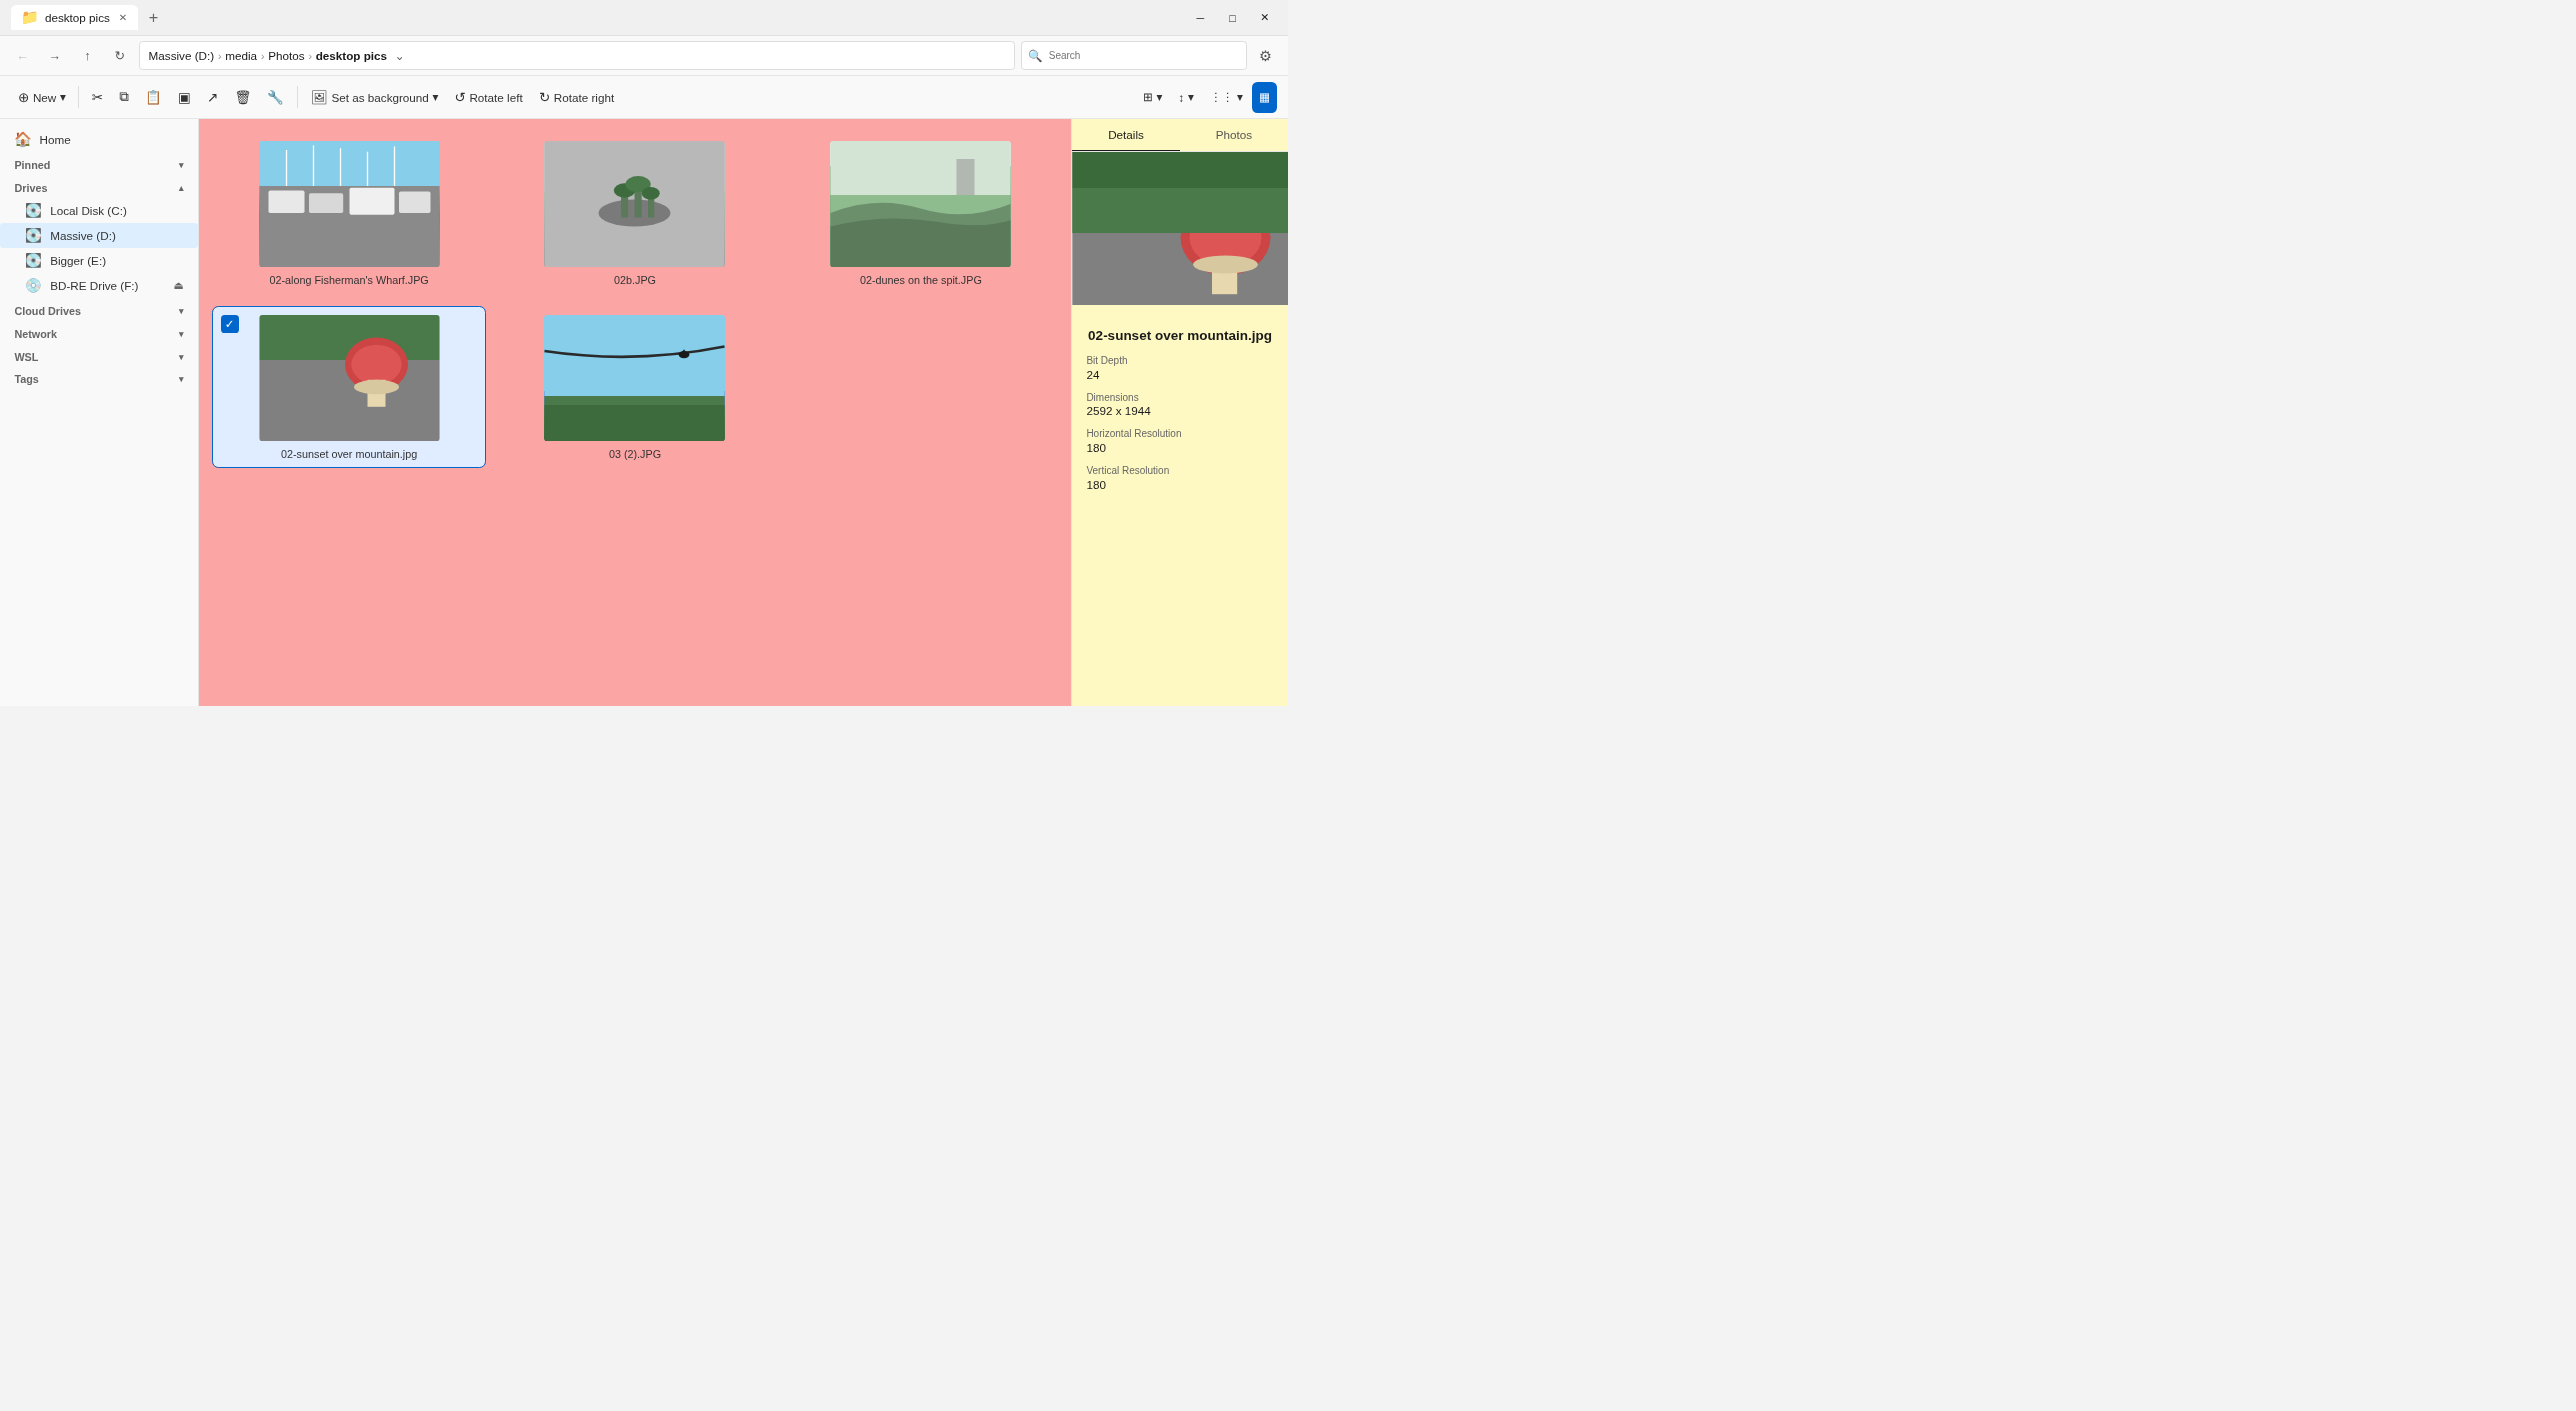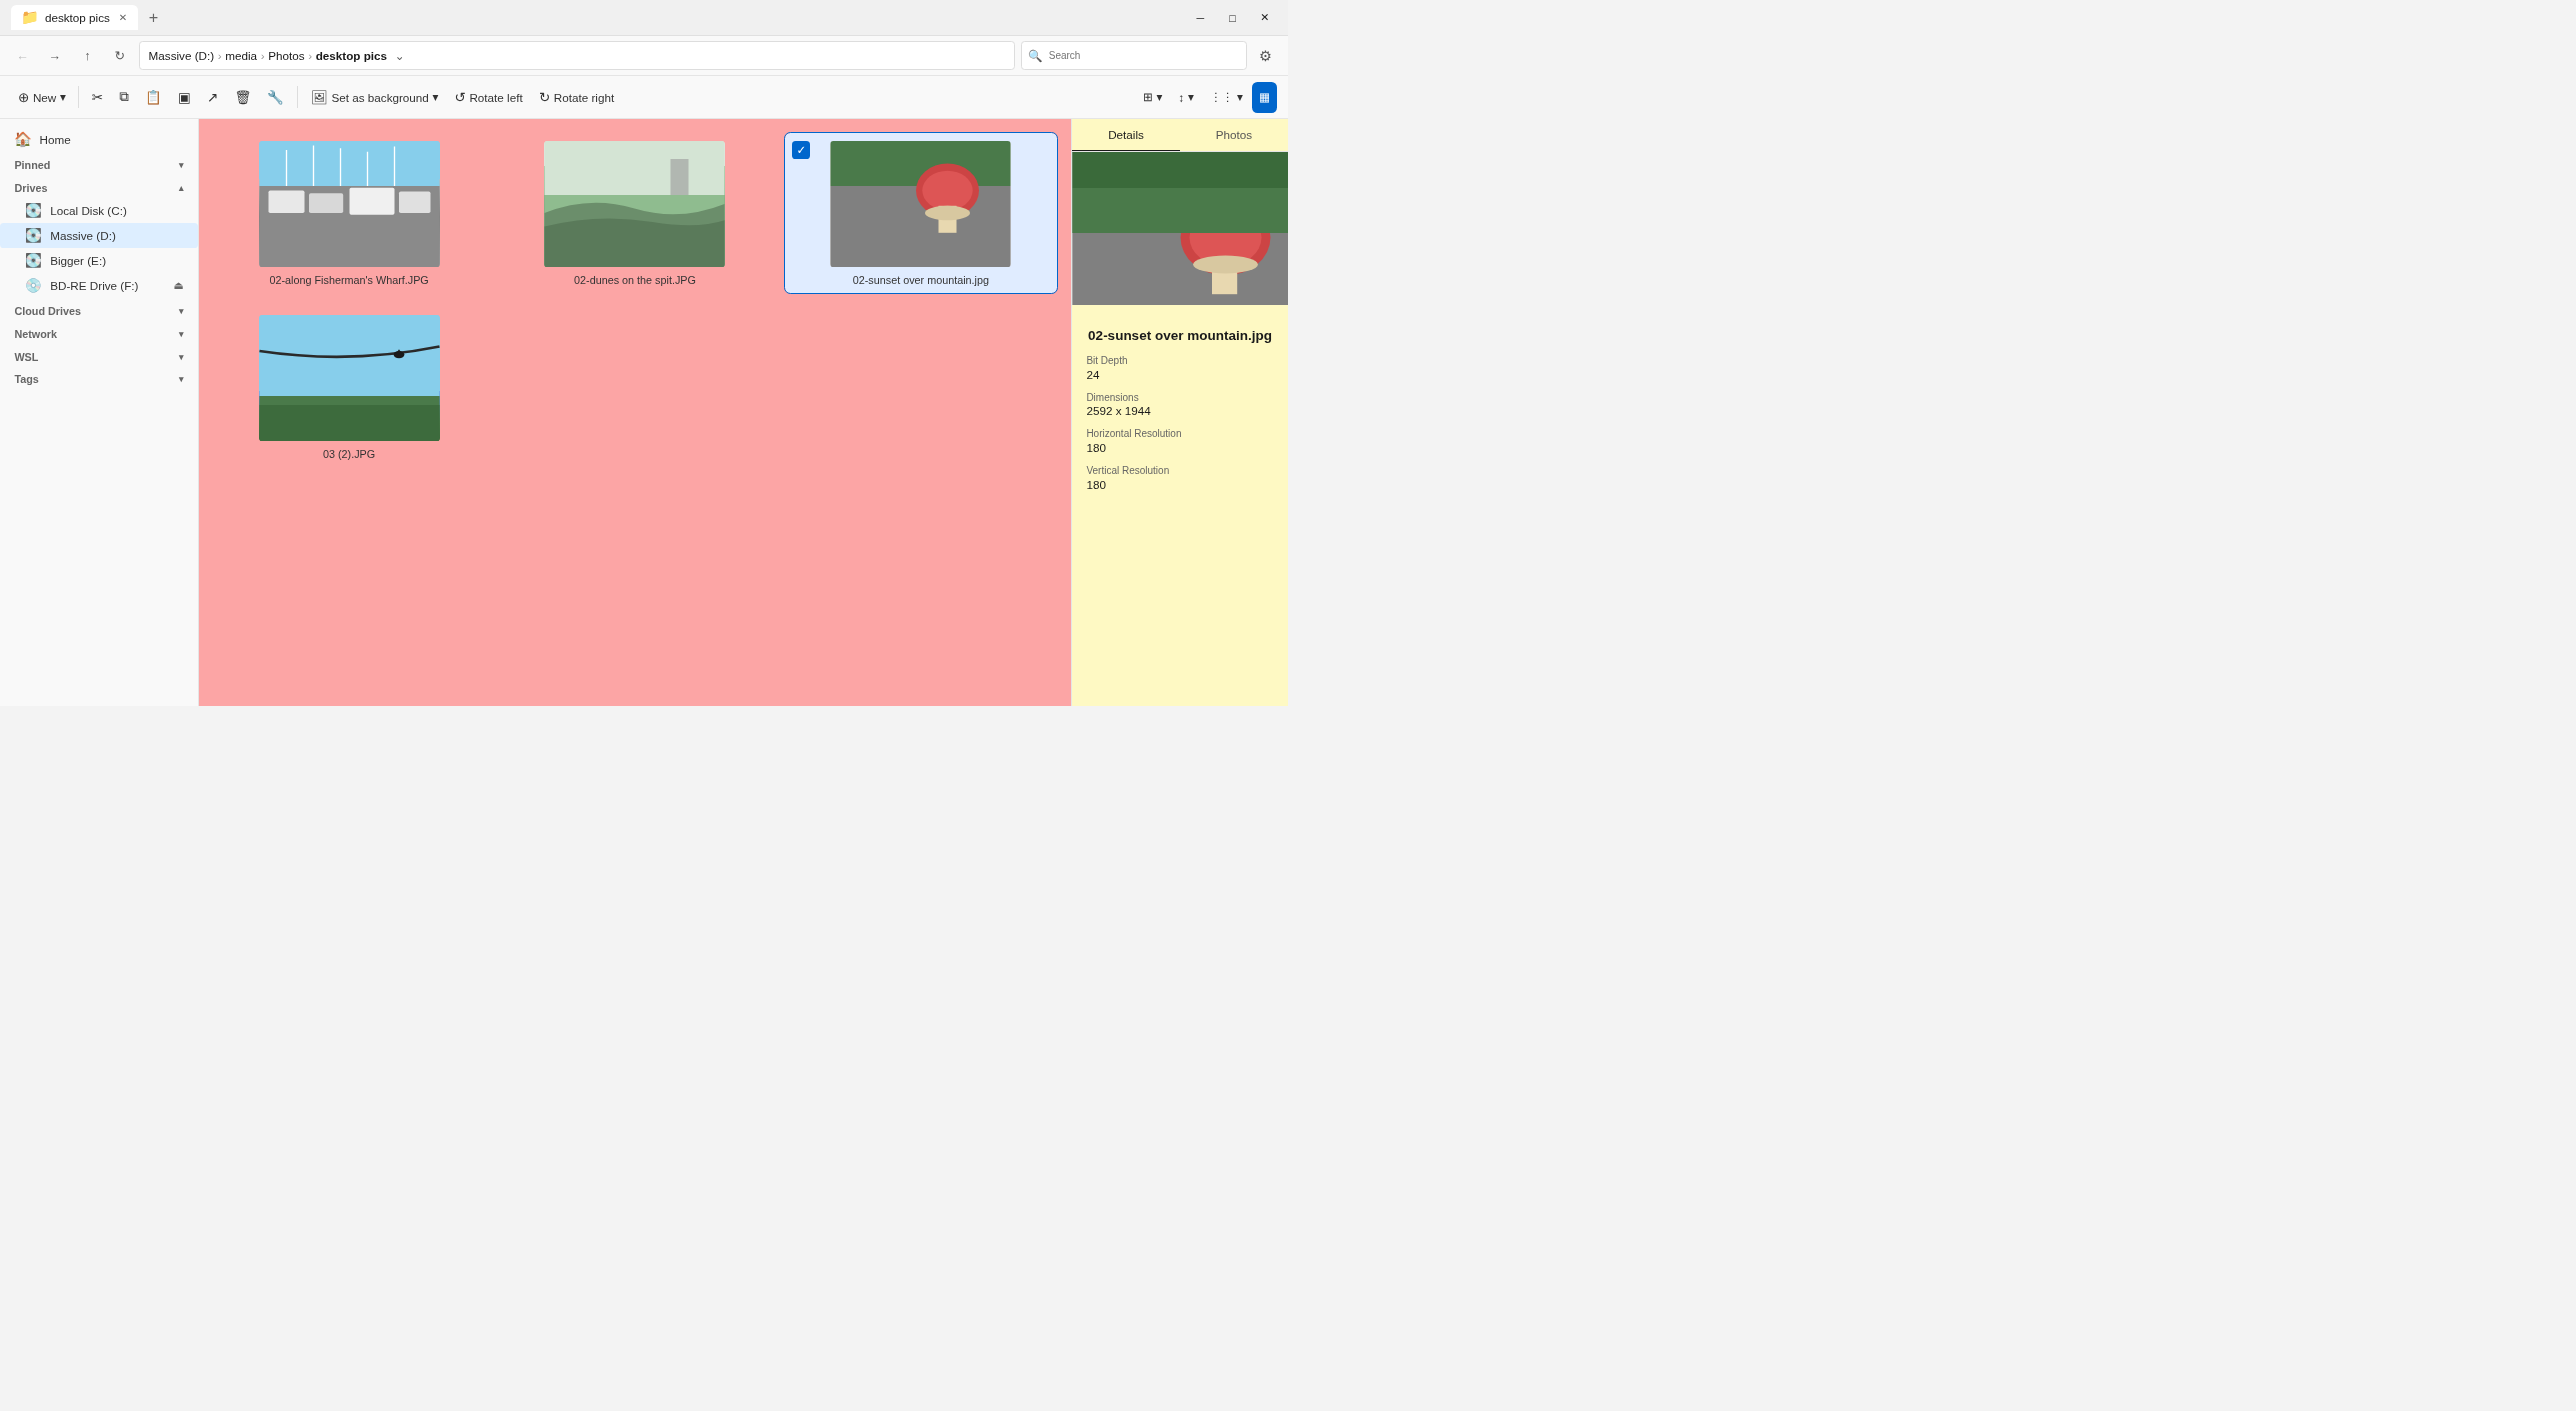--- a/index.html
+++ b/index.html
@@ -296,20 +296,35 @@
             <line x1="150" y1="50" x2="150" y2="6" stroke="white" stroke-width="1.5"></line>
             <rect x="10" y="55" width="40" height="25" rx="2" fill="#e8e8e8"></rect>
             <rect x="55" y="58" width="38" height="22" rx="2" fill="#d8d8d8"></rect>
             <rect x="100" y="52" width="50" height="30" rx="2" fill="#f0f0f0"></rect>
             <rect x="155" y="56" width="35" height="24" rx="2" fill="#e0e0e0"></rect>
           </svg>
         </div>
         <span class="file-name">02-along Fisherman's Wharf.JPG</span>
       </div>
 
+      <div class="file-item">
+        <div class="file-thumb img-island">
+          <svg width="181" height="126" viewBox="0 0 200 140">
+            <rect width="200" height="140" fill="#b8b8b8"></rect>
+            <ellipse cx="100" cy="80" rx="40" ry="15" fill="#7a7a7a"></ellipse>
+            <rect x="85" y="55" width="8" height="30" fill="#5a7a5a"></rect>
+            <rect x="100" y="50" width="8" height="35" fill="#5a7a5a"></rect>
+            <rect x="115" y="60" width="7" height="25" fill="#5a7a5a"></rect>
+            <ellipse cx="89" cy="55" rx="12" ry="8" fill="#3d6b3d"></ellipse>
+            <ellipse cx="104" cy="48" rx="14" ry="9" fill="#4a7a4a"></ellipse>
+            <ellipse cx="118" cy="58" rx="10" ry="7" fill="#3d6b3d"></ellipse>
+          </svg>
+        </div>
+        <span class="file-name">02b.JPG</span>
+      </div>
 
       <div class="file-item">
         <div class="file-thumb img-dunes">
           <svg width="181" height="126" viewBox="0 0 200 140">
             <rect width="200" height="60" fill="#d4e4d4"></rect>
             <rect y="60" width="200" height="80" fill="#8fbc8f"></rect>
             <path d="M0 80 Q50 60 100 75 Q150 90 200 70 L200 140 L0 140Z" fill="#6b8e6b"></path>
             <path d="M0 95 Q60 80 120 90 Q170 98 200 88 L200 140 L0 140Z" fill="#5a7a5a"></path>
             <rect x="140" y="20" width="20" height="40" fill="#9a9a9a" opacity="0.6"></rect>
           </svg>

